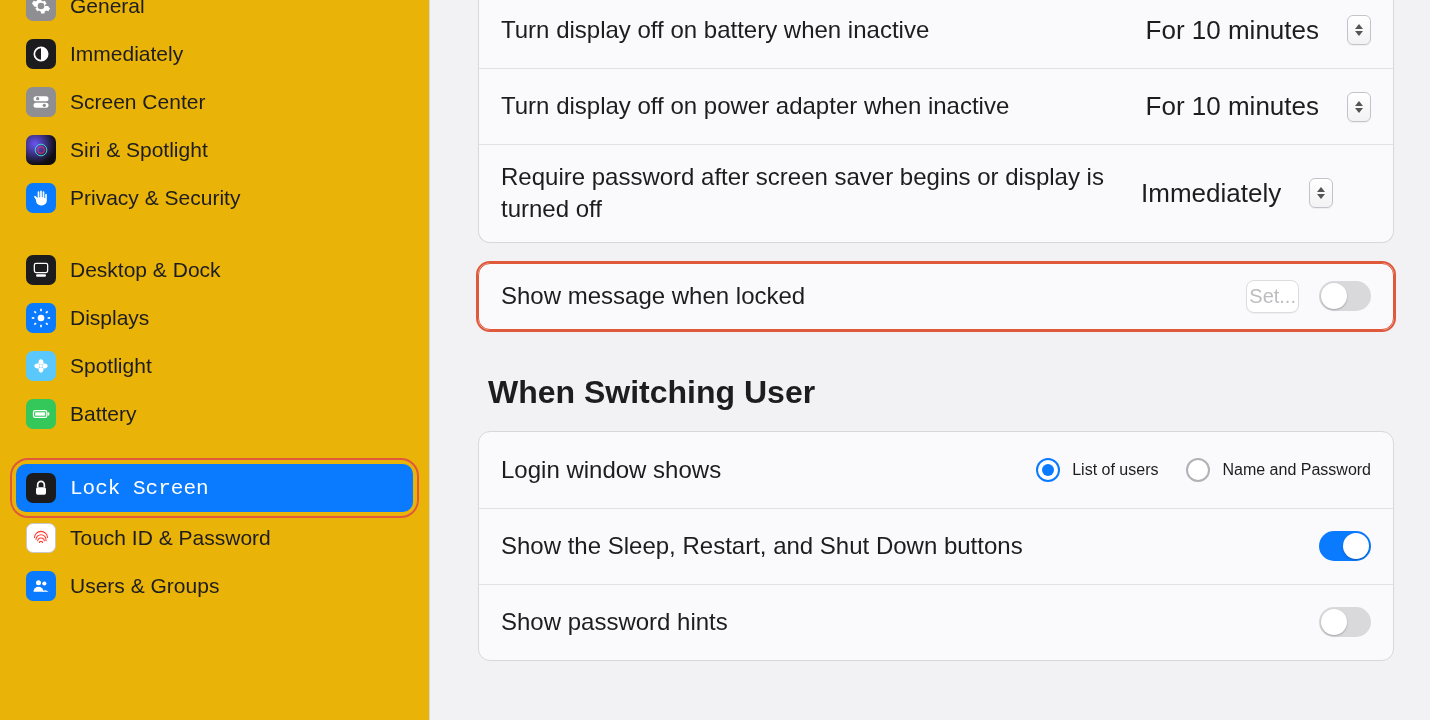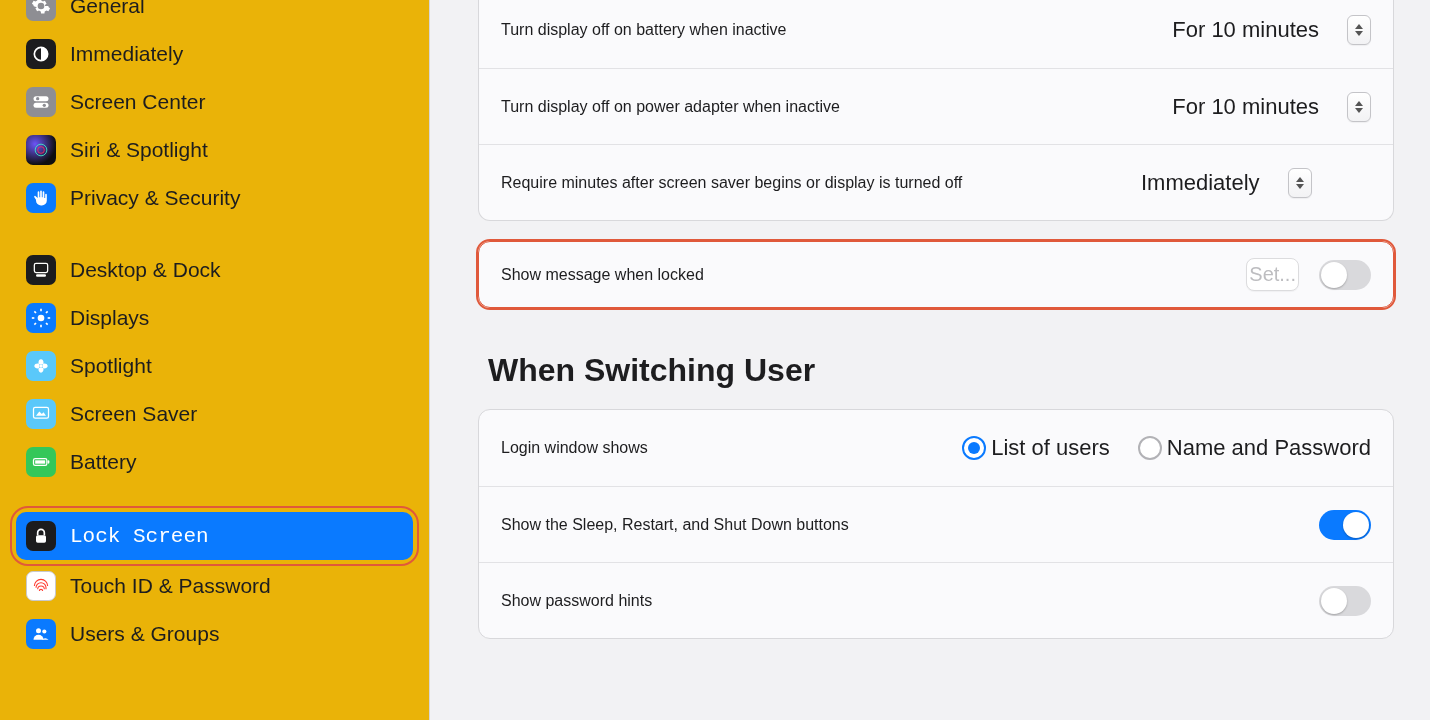--- a/index.html
+++ b/index.html
@@ -73,26 +73,26 @@
   }
   .row {
     display: flex; align-items: center;
     min-height: 76px;
     padding: 16px 22px;
     gap: 20px;
     border-top: 1px solid #e2e2e5;
   }
   .panel .row:first-child { border-top: none; }
   .row .rlabel {
-    font-size: 16px;
+    font-size: 24px;
     line-height: 1.35;
     flex: 1;
   }
   .row .rvalue {
-    font-size: 22px;
+    font-size: 26px;
     color: #1d1d1f;
   }
   .stepper {
     width: 24px; height: 30px;
     border: 1px solid #c4c4c8;
     border-radius: 6px;
     background: linear-gradient(#fff,#f2f2f4);
     display: inline-flex; flex-direction: column;
     justify-content: center; align-items: center;
     margin-left: 8px;
@@ -137,21 +137,21 @@
     display: flex; gap: 28px; align-items: center;
   }
   .radio {
     width: 24px; height: 24px; border-radius: 50%;
     border: 2px solid #b2b2b6; background:#fff;
     display:inline-flex; align-items:center; justify-content:center;
     flex-shrink:0;
   }
   .radio.checked { border-color:#0a7aff; }
   .radio.checked .dot { width:12px; height:12px; border-radius:50%; background:#0a7aff; }
-  .radio-opt { display:flex; align-items:center; gap:5px; font-size:22px; }
+  .radio-opt { display:flex; align-items:center; gap:12px; font-size:16px; }
   .icon svg { width: 20px; height: 20px; }
 </style>
 </head>
 <body>
 
 <div class="container">
 
   <div class="sidebar">
     <div style="height:0px; margin-top:-18px"></div>
 
@@ -240,29 +240,20 @@
     <div class="side-item">
       <span class="icon bg-teal">
         <svg viewBox="0 0 24 24" fill="#fff">
             <circle cx="12" cy="12" r="2"></circle>
             <path d="M12 4c2 0 3 2 3 4s-1 2-3 2-3 0-3-2 1-4 3-4zm0 16c-2 0-3-2-3-4s1-2 3-2 3 0 3 2-1 4-3 4zm8-8c0 2-2 3-4 3s-2-1-2-3 0-3 2-3 4 1 4 3zM4 12c0-2 2-3 4-3s2 1 2 3 0 3-2 3-4-1-4-3z"></path>
           </svg>
       </span>
       <span class="label">Spotlight</span>
     </div>
 
-    <div class="side-item">
-      <span class="icon bg-teal">
-        <svg viewBox="0 0 24 24" fill="#fff">
-            <rect x="3" y="4" width="18" height="13" rx="2" fill="none" stroke="#fff" stroke-width="1.5"></rect>
-            <path d="M6 14l4-5 3 3 2-2 3 4z"></path>
-          </svg>
-      </span>
-      <span class="label">Screen Saver</span>
-    </div>
 
     <div class="side-item">
       <span class="icon bg-green">
         <svg viewBox="0 0 24 24" fill="#fff">
             <rect x="3" y="8" width="16" height="8" rx="2" fill="none" stroke="#fff" stroke-width="1.5"></rect>
             <rect x="5" y="10" width="12" height="4"></rect>
             <rect x="20" y="10" width="2" height="4" rx="1"></rect>
           </svg>
       </span>
       <span class="label">Battery</span>
@@ -331,21 +322,21 @@
         <div class="stepper">
           <svg width="10" height="6" viewBox="0 0 10 6">
               <path d="M5 0L9 5H1z" fill="#555"></path>
             </svg>
           <svg width="10" height="6" viewBox="0 0 10 6">
               <path d="M5 6L1 1h8z" fill="#555"></path>
             </svg>
         </div>
       </div>
       <div class="row">
-        <div class="rlabel" style="max-width:620px">Require minutes after screen saver begins or display is turned off</div>
+        <div class="rlabel" style="max-width:620px">Require password after screen saver begins or display is turned off</div>
         <div class="rvalue">Immediately</div>
         <div class="stepper">
           <svg width="10" height="6" viewBox="0 0 10 6">
               <path d="M5 0L9 5H1z" fill="#555"></path>
             </svg>
           <svg width="10" height="6" viewBox="0 0 10 6">
               <path d="M5 6L1 1h8z" fill="#555"></path>
             </svg>
         </div>
       </div>

